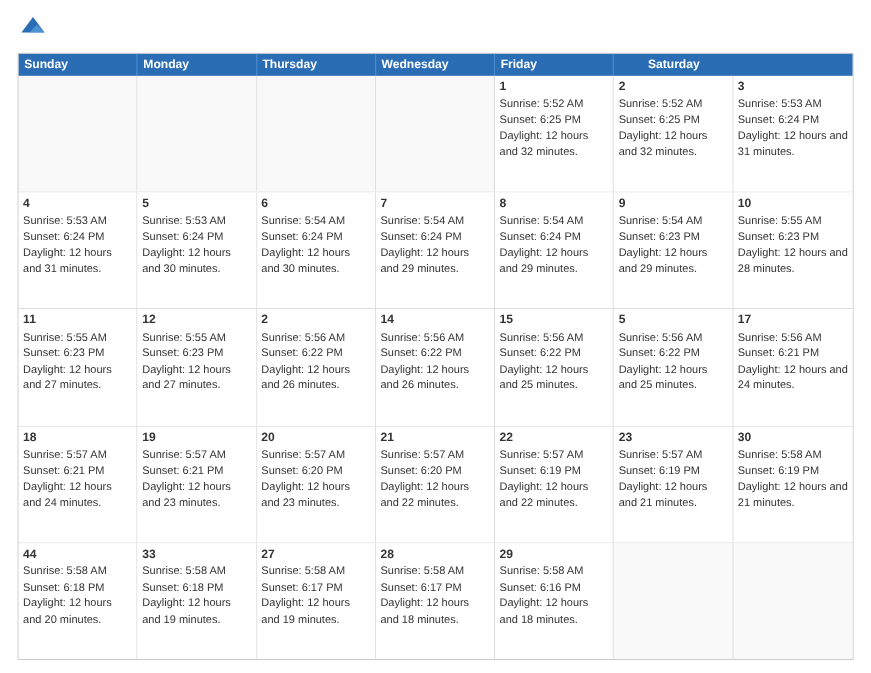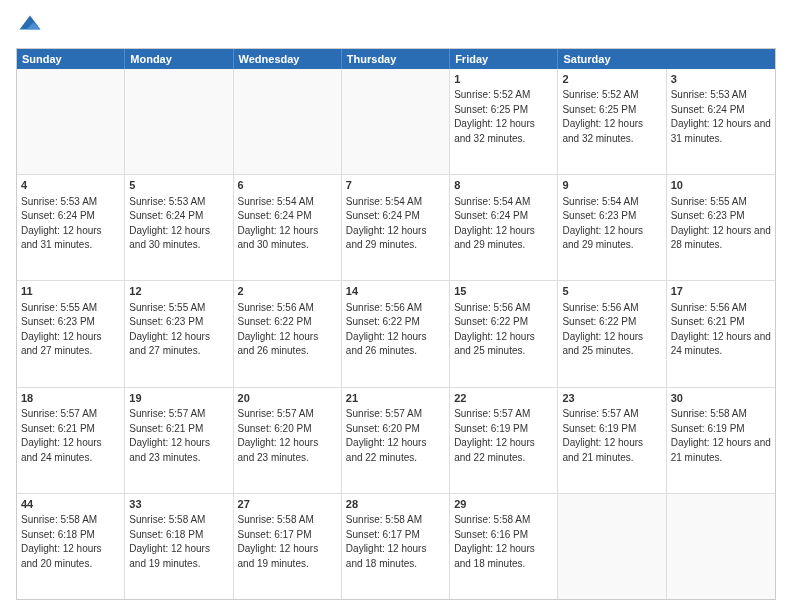--- a/index.html
+++ b/index.html
@@ -65,21 +65,21 @@
       background: #2a6db5;
     }
     .cal-header-cell {
       color: #fff;
       font-size: 11px;
       font-weight: bold;
       padding: 4px 5px;
       border-right: 1px solid #4a8dd5;
       text-align: left;
     }
-    .cal-header-cell:last-child { border-right: none; }
+    .cal-header-cell:last-child { border-right: none; text-align: center; }
     .cal-body {
       flex: 1;
       display: flex;
       flex-direction: column;
     }
     .cal-row {
       display: grid;
       grid-template-columns: repeat(7, 1fr);
       flex: 1;
       border-bottom: 1px solid #ddd;
@@ -126,22 +126,22 @@
     <div class="title-block">
       <div class="month-title"></div>
       <div class="location"></div>
     </div>
   </div>
 
   <div class="calendar">
     <div class="cal-header" id="cal-header">
         <div class="cal-header-cell">Sunday</div>
         <div class="cal-header-cell">Monday</div>
+        <div class="cal-header-cell">Thursday</div>
         <div class="cal-header-cell">Wednesday</div>
-        <div class="cal-header-cell">Thursday</div>
         <div class="cal-header-cell">Friday</div>
         <div class="cal-header-cell">Saturday</div>
       </div>
     <div class="cal-body" id="cal-body">
         <div class="cal-row">
           <div class="cal-cell empty"></div>
           <div class="cal-cell empty"></div>
           <div class="cal-cell empty"></div>
           <div class="cal-cell empty"></div>
           <div class="cal-cell">

